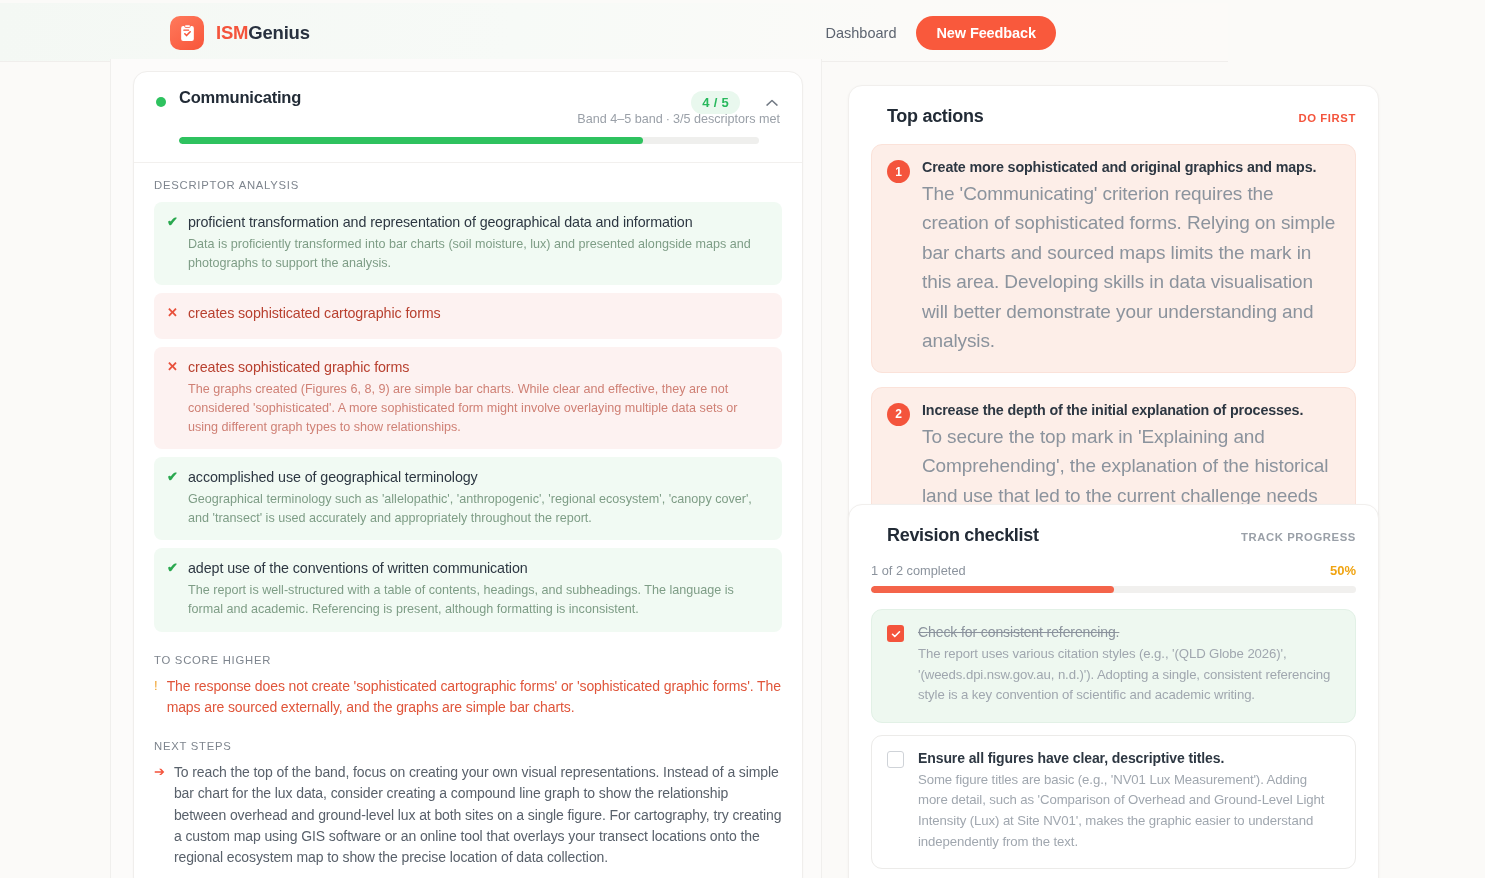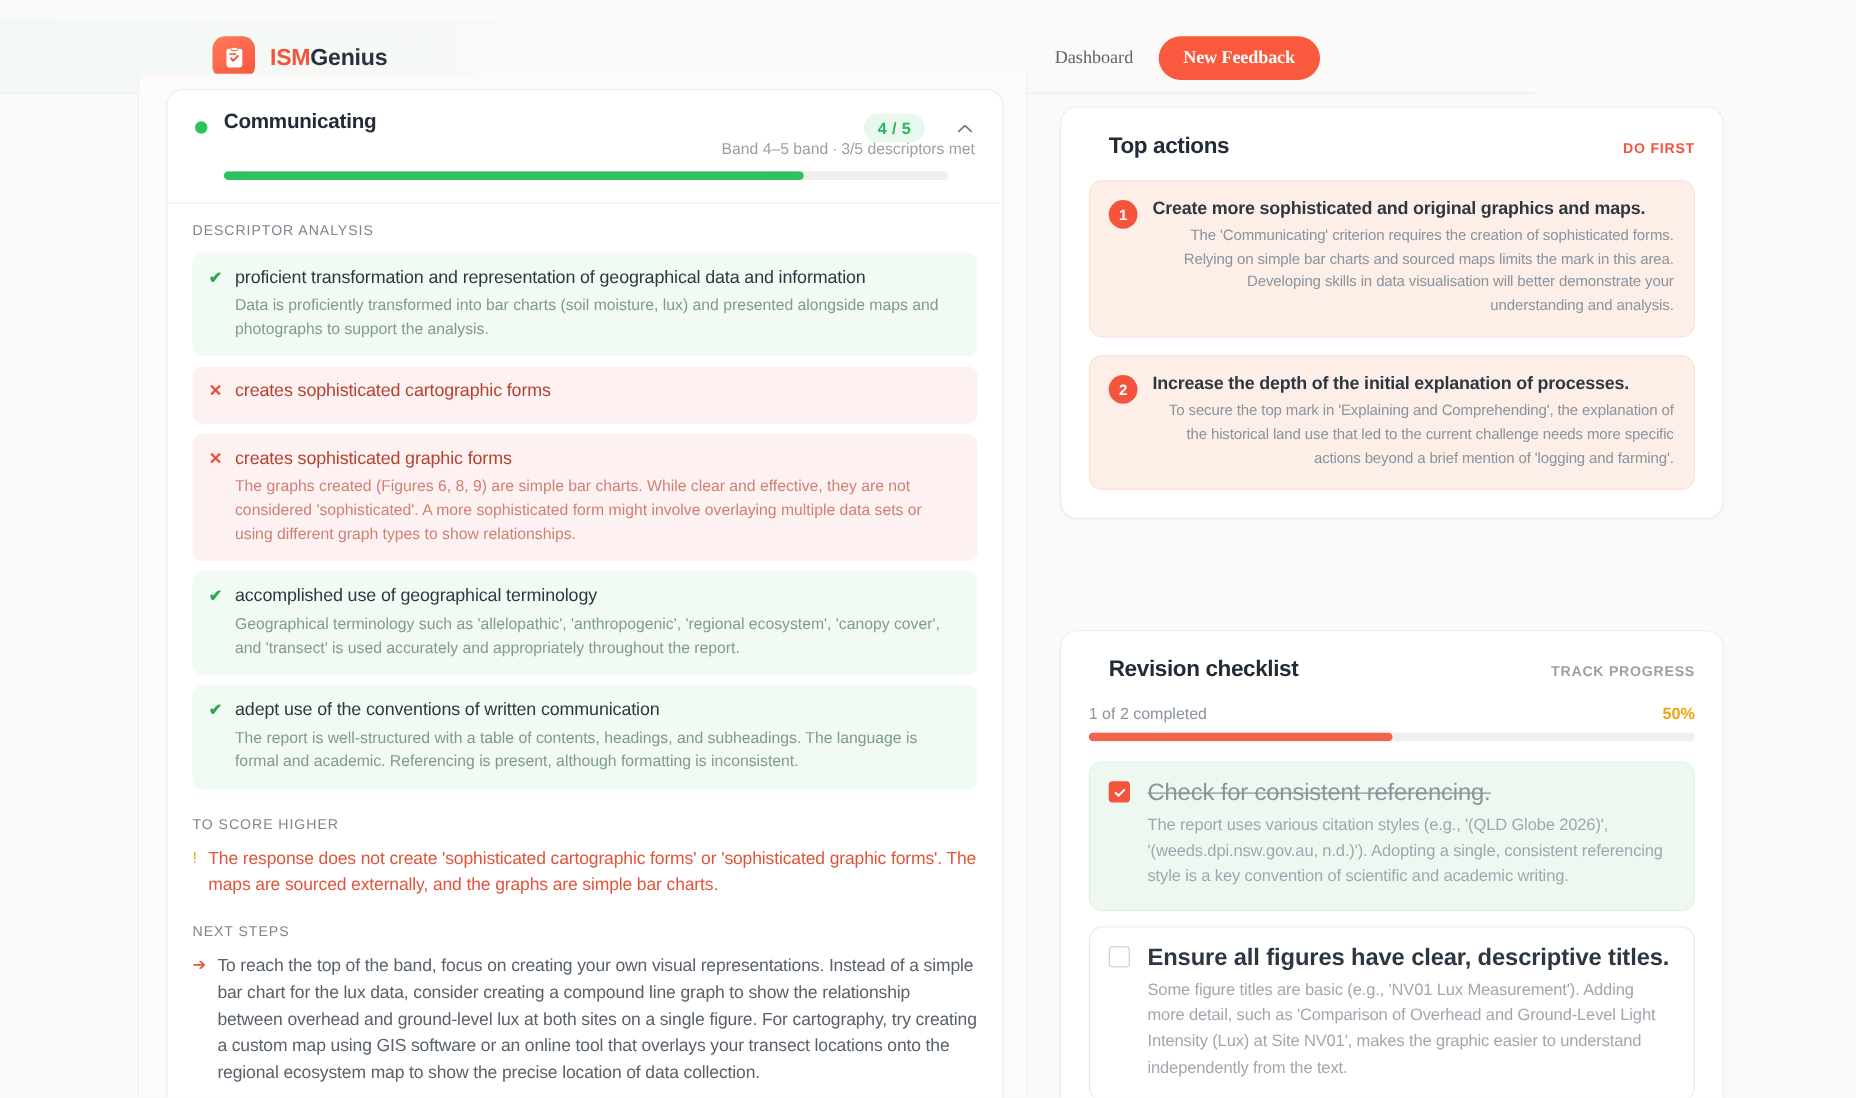--- a/index.html
+++ b/index.html
@@ -6,42 +6,42 @@
   html, body {
     width: 1485px; height: 878px;
     font-family: "Liberation Sans", sans-serif;
     background: #fbfaf8;
     overflow: hidden;
   }
   body { position: relative; }
 
   
   .header {
-    position: absolute; left: 0; top: 16px; width: 1228px; height: 59px;
+    position: absolute; left: 0; top: 3px; width: 1228px; height: 59px;
     background: linear-gradient(100deg, #f4f8f4 0%, #f7faf7 42%, #fbfaf8 72%, #fcfaf8 100%);
     border-bottom: 1px solid #f0eeec;
   }
   .brand {
     position: absolute; left: 170px; top: 13px;
     display: flex; align-items: center; gap: 12px;
   }
   .brand-logo {
     width: 34px; height: 34px; border-radius: 10px;
     background: linear-gradient(145deg, #ff7a5c 0%, #f8553a 100%);
     display: flex; align-items: center; justify-content: center;
     position: relative;
   }
   .brand-logo svg { display:block; }
   .brand-name { font-size: 18.5px; font-weight: 700; letter-spacing: -0.2px; }
   .brand-name .ism { color: #f4543c; }
   .brand-name .genius { color: #28313f; }
 
   .header-right {
     position: absolute; right: 172px; top: 13px;
-    display: flex; align-items: center; gap: 14px; font-family: Liberation Serif, serif;
+    display: flex; align-items: center; gap: 14px;
   }
   .nav-link {
     font-size: 14.5px; color: #5d6470; text-decoration: none;
     padding: 4px 6px;
   }
   .cta-btn {
     background: #f9593c; color: #fff; border: none;
     font-family: inherit; font-size: 14.5px; font-weight: 700;
     padding: 9px 20px; border-radius: 20px; cursor: pointer;
     letter-spacing: -0.1px;
@@ -140,21 +140,21 @@
     background: #fdeee8; border: 1px solid #fbe2d9; border-radius: 11px;
     padding: 14px 16px 16px 50px; position: relative;
   }
   .action-num {
     position: absolute; left: 15px; top: 15px;
     width: 23px; height: 23px; border-radius: 50%; background: #f4543c;
     color: #fff; font-size: 12px; font-weight: 700;
     display: flex; align-items: center; justify-content: center;
   }
   .action-title { font-size: 14.3px; font-weight: 700; color: #2d3742; letter-spacing: -0.15px; }
-  .action-desc { margin-top: 4px; font-size: 12px; line-height: 1.55; color: #8b939d; letter-spacing: -0.1px; text-align: right; }
+  .action-desc { margin-top: 4px; font-size: 19px; line-height: 1.55; color: #8b939d; letter-spacing: -0.1px; }
 
   .progress-row {
     margin-top: 17px; display: flex; align-items: baseline; justify-content: space-between;
   }
   .progress-count { font-size: 12.8px; color: #8b939d; }
   .progress-pct { font-size: 13px; font-weight: 700; color: #f0a412; }
   .progress-track {
     margin-top: 8px; width: 100%; height: 7px; background: #f1f0ee; border-radius: 4px; overflow: hidden;
   }
   .progress-fill { height: 100%; background: #f4644a; border-radius: 4px; }
@@ -166,21 +166,21 @@
   }
   .check-item.done { background: #eef8f0; border-color: #e2f1e6; }
   .check-item.todo { background: #ffffff; border-color: #ecebe9; }
   .cb {
     position: absolute; left: 15px; top: 15px; width: 17px; height: 17px;
     border-radius: 3px; cursor: pointer;
   }
   .cb.checked { background: #f4543c; display: flex; align-items: center; justify-content: center; }
   .cb.unchecked { background: #fff; border: 1.6px solid #cfd3d8; }
   .cb svg { display: block; }
-  .check-title { font-size: 19px; letter-spacing: -0.1px; }
+  .check-title { font-size: 14px; letter-spacing: -0.1px; }
   .check-item.done .check-title { color: #8b939d; text-decoration: line-through; }
   .check-item.todo .check-title { color: #2d3742; font-weight: 700; }
   .check-desc { margin-top: 4px; font-size: 13.2px; line-height: 1.56; color: #a0a7af; letter-spacing: -0.1px; }
 </style>
 </head>
 <body>
 
 <div class="header">
   <div class="brand">
     <span class="brand-logo">

